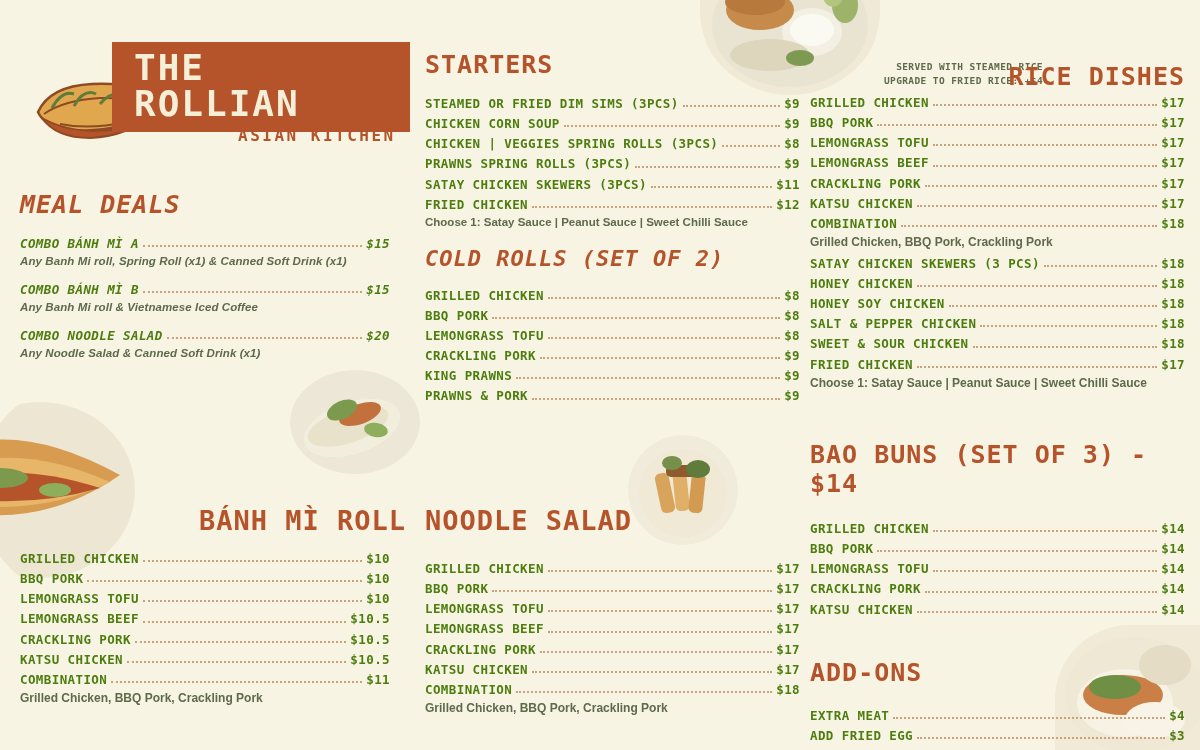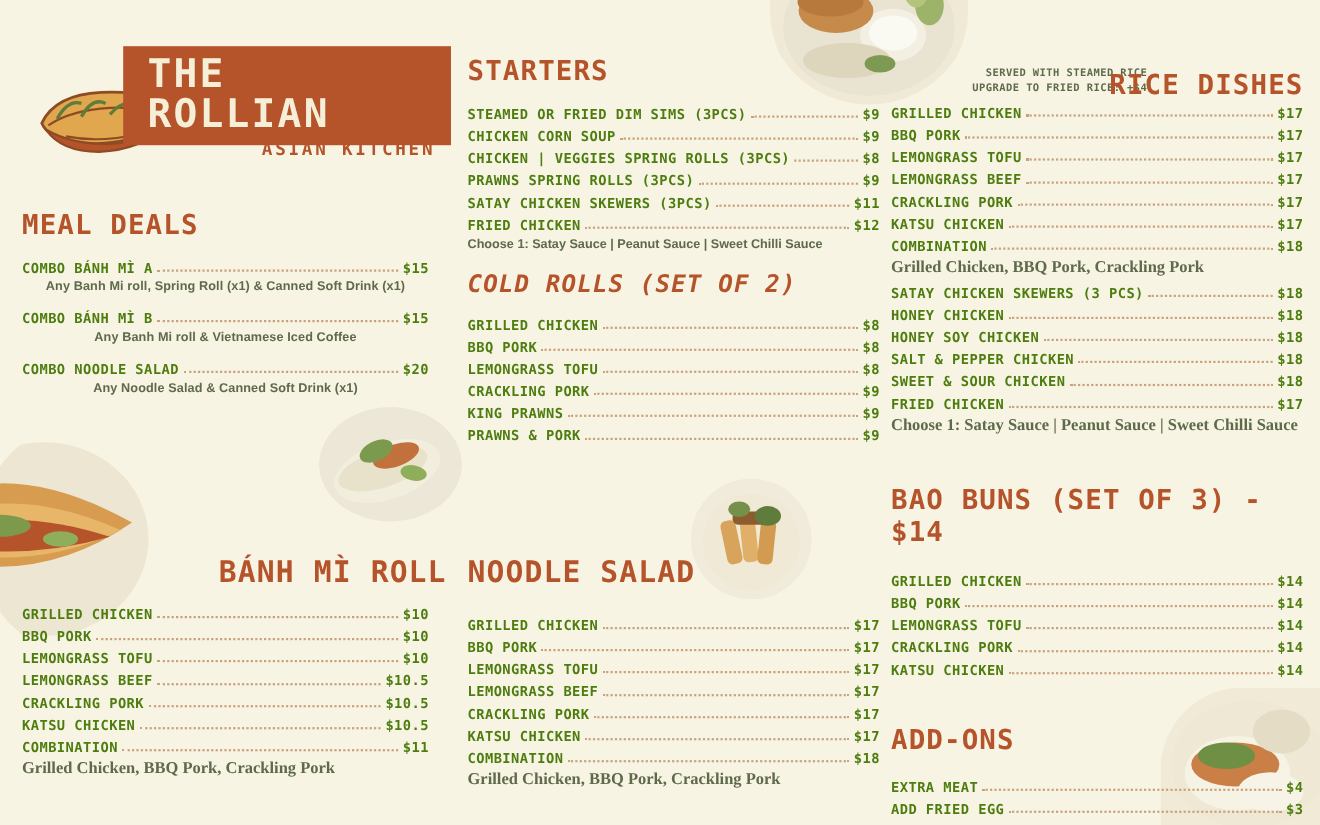--- a/index.html
+++ b/index.html
@@ -53,32 +53,32 @@
     line-height:1;
   }
   .logo-sub{
     position:absolute;left:218px;top:100px;
     font-family:"DejaVu Sans Mono", monospace;
     font-weight:bold;font-size:16px;letter-spacing:2.5px;color:#b5532a;
   }
   .banh-ill{position:absolute;left:10px;top:38px;width:130px;height:85px;}
 
   
-  .col-left{position:absolute;left:20px;top:190px;width:370px;}
+  .col-left{position:absolute;left:20px;top:190px;width:370px;font-style:italic;}
   .col-mid{position:absolute;left:425px;top:50px;width:375px;}
   .col-right{position:absolute;left:810px;top:50px;width:375px;}
 
   h2.sec{font-size:25px;margin:0 0 18px 0;}
   h2.sec.ital{font-style:italic;font-size:22px;}
 
   .deal{margin-bottom:16px;}
   .deal .desc{
     font-family:"Liberation Sans", sans-serif;
     font-size:11.5px;font-weight:bold;color:#5e6a4a;
-    margin-top:-2px;letter-spacing:.1px;text-align:center;
+    margin-top:-2px;letter-spacing:.1px;
   }
   .choose{
     font-family:"Liberation Sans", sans-serif;
     font-size:11.5px;font-weight:bold;color:#5e6a4a;
     margin:-2px 0 4px 0;
   }
 
   
   .rice-head{position:relative;height:40px;margin-bottom:6px;}
   .rice-note{
@@ -91,22 +91,22 @@
   .rice-title{position:absolute;right:0;top:12px;font-size:26px;}
 
   
   .banhmi-head{position:absolute;left:36px;top:505px;width:370px;text-align:right;}
   .banhmi-head h2{font-size:27px;margin:0;}
   .col-left-lower{position:absolute;left:20px;top:552px;width:370px;}
   .col-mid-lower{position:absolute;left:425px;top:505px;width:375px;}
   .col-right-lower{position:absolute;left:810px;top:440px;width:375px;}
 
   .note-green{
-    font-family:Liberation Serif, serif;
-    font-size:15px;font-weight:bold;color:#5e6a4a;margin-top:-2px;
+    font-family:Liberation Sans, sans-serif;
+    font-size:12px;font-weight:bold;color:#5e6a4a;margin-top:-2px;
   }
 
   
   .photo{position:absolute;border-radius:50%;overflow:hidden;}
   .ph-rice{left:700px;top:-20px;width:180px;height:120px;border-radius:0 0 90px 90px;}
   .ph-roll{left:290px;top:370px;width:130px;height:105px;}
   .ph-pork{left:628px;top:435px;width:110px;height:110px;}
   .ph-bao{left:1055px;top:625px;width:150px;height:130px;border-radius:75px 0 0 0;}
   .ph-banhmi{left:-20px;top:390px;width:160px;height:200px;}
 </style>

